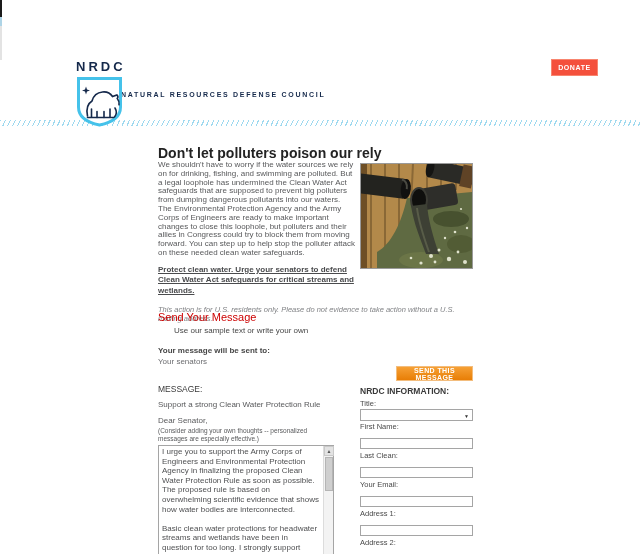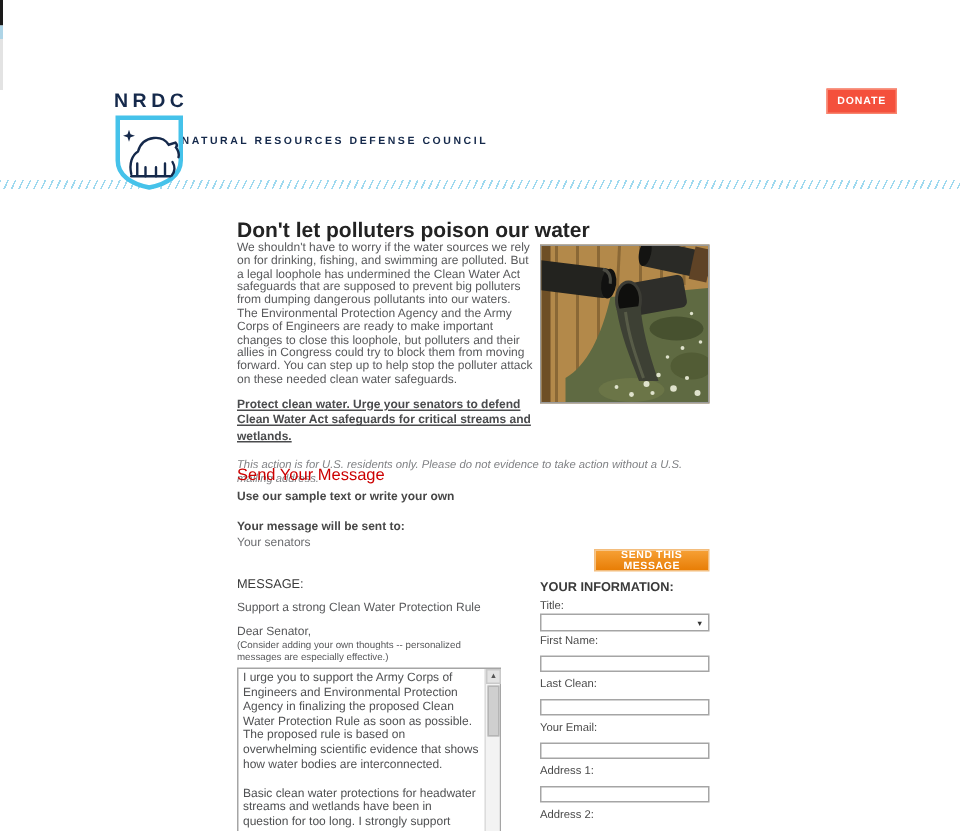--- a/index.html
+++ b/index.html
@@ -32,21 +32,21 @@
   .article p.body { width:200px; font-size:8px; line-height:8.8px; margin-top:0; color:#58595b; }
   .cta-link { display:block; width:206px; font-size:8px; line-height:10.5px; font-weight:bold;
     color:#4a4b4d; text-decoration:underline; margin-top:7px; }
   .note { font-size:7.5px; font-style:italic; color:#808285; margin-top:9px; width:316px; }
   .photo-frame { position:absolute; left:202px; top:23px; width:113px; height:106px;
     border:1px solid #9a9a9a; background:#b3894a; }
 
   
   .action-intro { position:absolute; left:158px; top:311px; width:300px; }
   .action-head { font-size:11px; font-weight:normal; color:#cc0000; }
-  .action-sub { font-size:8px; font-weight:bold; color:#474747; margin-top:3px; }
+  .action-sub { font-size:8px; font-weight:normal; color:#474747; margin-top:3px;margin-left:16px; }
   .sentto-label { font-size:8px; font-weight:bold; color:#474747; margin-top:11px; }
   .sentto-value { font-size:8px; color:#6d6e71; margin-top:2px; }
 
   
   .msg-col { position:absolute; left:158px; top:378px; width:176px; }
   .msg-label { font-size:8.5px; font-weight:normal; color:#3a3a3a; margin-top:6px; }
   .msg-subject { font-size:8px; color:#58595b; margin-top:6px; }
   .msg-salutation { font-size:8px; color:#58595b; margin-top:7px; }
   .msg-hint { font-size:6.5px; line-height:7.5px; color:#58595b; margin-top:2px; }
   .ta-wrap { position:relative; margin-top:3px; width:176px; height:130px;
@@ -97,21 +97,21 @@
         <path d="M15.5,33 v8 M21,35.5 v6 M28,35.5 v6 M34,33 v8"></path>
         <path d="M11.5,41.5 h26"></path>
       </g>
     </svg>
   </div>
   <div class="tagline">NATURAL RESOURCES DEFENSE COUNCIL</div>
   <button class="donate-btn">DONATE</button>
   <div class="stripes"></div>
 
   <div class="article">
-    <h1 class="headline">Don't let polluters poison our water</h1>
+    <h1 class="headline">Don't let polluters poison our rely</h1>
     <p class="body">We shouldn't have to worry if the water sources we rely on for drinking, fishing, and swimming are polluted. But a legal loophole has undermined the Clean Water Act safeguards that are supposed to prevent big polluters from dumping dangerous pollutants into our waters.</p>
     <p class="body">The Environmental Protection Agency and the Army Corps of Engineers are ready to make important changes to close this loophole, but polluters and their allies in Congress could try to block them from moving forward. You can step up to help stop the polluter attack on these needed clean water safeguards.</p>
     <a href="#" class="cta-link">Protect clean water. Urge your senators to defend Clean Water Act safeguards for critical streams and wetlands.</a>
     <p class="note">This action is for U.S. residents only. Please do not evidence to take action without a U.S. mailing address.</p>
 
     <div class="photo-frame">
       <svg width="111" height="104" viewBox="0 0 111 104">
         <rect width="111" height="104" fill="#b3894a"></rect>
         <g stroke="#8a6836" stroke-width="2">
           <line x1="10" y1="0" x2="10" y2="104"></line>
@@ -177,21 +177,21 @@
 Basic clean water protections for headwater streams and wetlands have been in question for too long. I strongly support protecting the nation's streams, ponds, wetlands and other waters from pollution. The proposed rule is an important step towards achieving this goal. Preserving our sources of clean drinking water is of the utmost importance. Finalizing a strong rule will secure Clean Water Act protections for countless streams and</textarea>
       <div class="fake-scroll">
         <div class="scroll-up">▲</div>
         <div class="scroll-thumb"></div>
       </div>
     </div>
   </div>
 
   <div class="info-col">
     <button class="send-btn">SEND THIS MESSAGE</button>
-    <div class="info-head">YOUR INFORMATION:</div>
+    <div class="info-head">NRDC INFORMATION:</div>
     <div class="fields">
 
       <div class="field">
         <label>Title:</label>
         <div class="select-box">
           <select><option value=""></option></select>
           <span class="select-arrow">▼</span>
         </div>
       </div>
 

